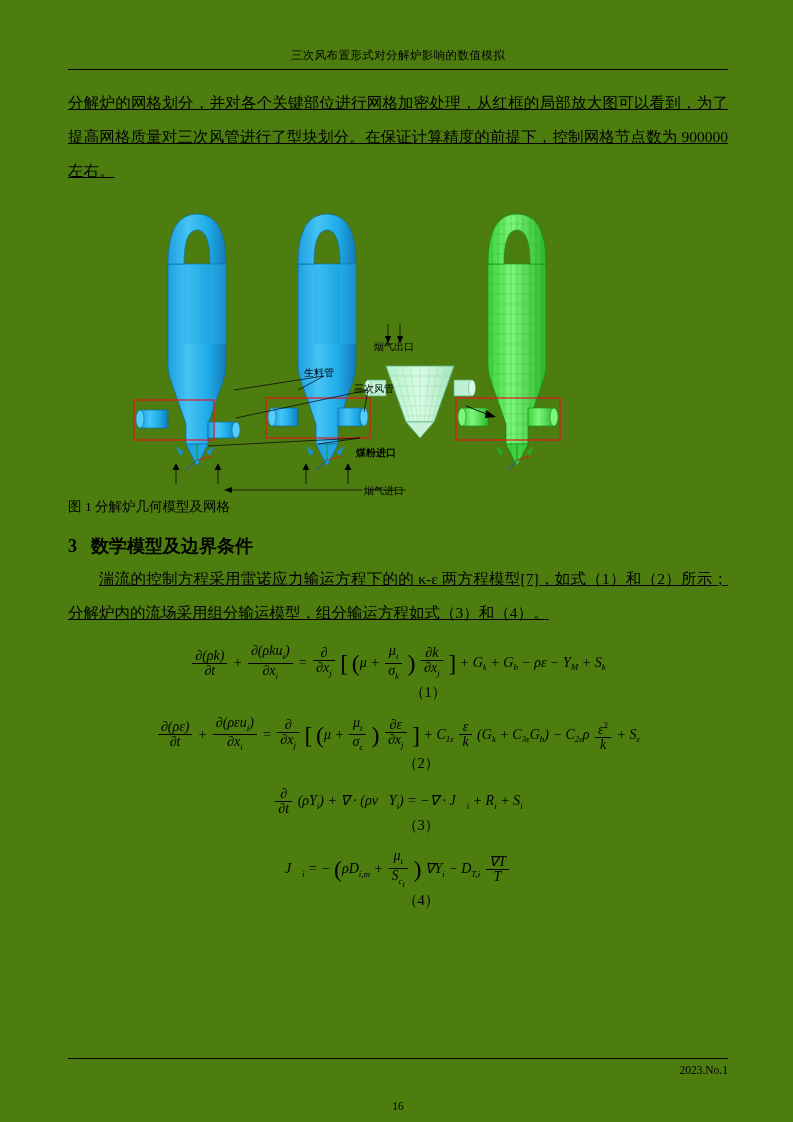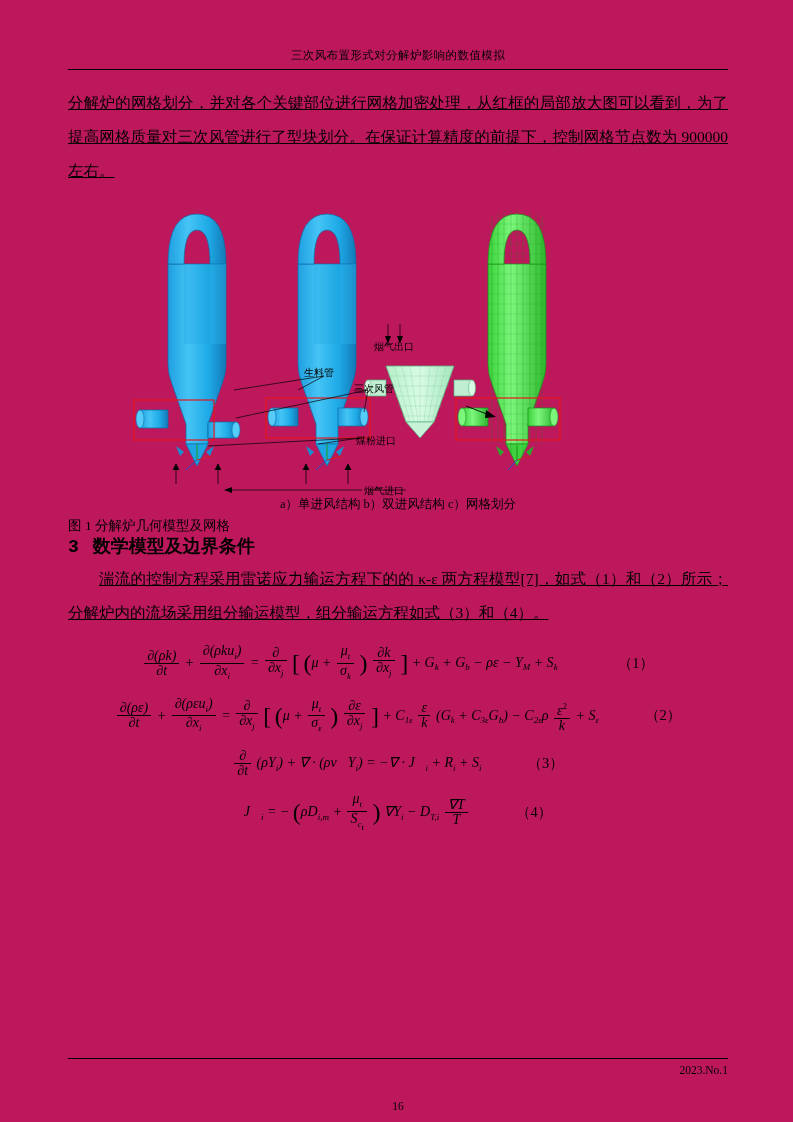--- a/index.html
+++ b/index.html
@@ -4,21 +4,21 @@
 <style>
   html, body {
     margin: 0;
     padding: 0;
     background: #8a8a8a;
   }
   .page {
     position: relative;
     width: 793px;
     height: 1122px;
-    background: #be185d;
+    background: #4d7c0f;
     margin: 0 auto;
     overflow: hidden;
     font-family: "Liberation Serif", serif;
     color: #000;
   }
   .content {
     position: absolute;
     left: 68px;
     top: 48px;
     width: 660px;
@@ -65,31 +65,32 @@
   }
   .caption-main {
     font-size: 13.5px;
     margin-top: 4px;
   }
   
   h2.section {
     font-size: 18px;
     font-weight: bold;
     margin: 10px 0 4px 0;
-    font-family: Liberation Mono, monospace;
+    font-family: Liberation Serif, serif;
   }
   h2.section .num { margin-right: 14px; }
 
   
   .eq-row {
     display: flex;
     align-items: center;
     justify-content: center;
     margin: 14px 0 6px 0;
     font-family: "Liberation Serif", serif;
+    flex-direction: column;
   }
   .eq-body {
     font-size: 14px;
     font-style: italic;
     white-space: nowrap;
   }
   .eq-num {
     font-style: normal;
     font-size: 14.5px;
     margin-left: 46px;
@@ -341,25 +342,24 @@
 
             <line x1="294" y1="296" x2="160" y2="296"></line>
             <line x1="338" y1="296" x2="300" y2="296"></line>
             <path d="M164,293 L156,296 L164,299" fill="#000" stroke="none"></path>
           </g>
         </svg>
 
         <div class="lbl" style="left:306px; top:146px;">烟气出口</div>
         <div class="lbl" style="left:236px; top:172px;">生料管</div>
         <div class="lbl" style="left:286px; top:188px;">三次风管</div>
-        <div class="lbl" style="left:288px; top:240px;">煤粉进口</div>
+        <div class="lbl" style="left:288px; top:252px;font-weight:bold;">煤粉进口</div>
         <div class="lbl" style="left:296px; top:290px;text-align:center;">烟气进口</div>
       </div>
 
-      <div class="caption-sub">a）单进风结构    b）双进风结构   c）网格划分</div>
       <div class="caption-main">图 1 分解炉几何模型及网格</div>
     </div>
 
     <h2 class="section">
       <span class="num">3</span><span>数学模型及边界条件</span>
     </h2>
 
     <p class="body indent">湍流的控制方程采用雷诺应力输运方程下的的 κ-ε 两方程模型[7]，如式（1）和（2）所示；分解炉内的流场采用组分输运模型，组分输运方程如式（3）和（4）。</p>
 
     <div class="eq-row">

